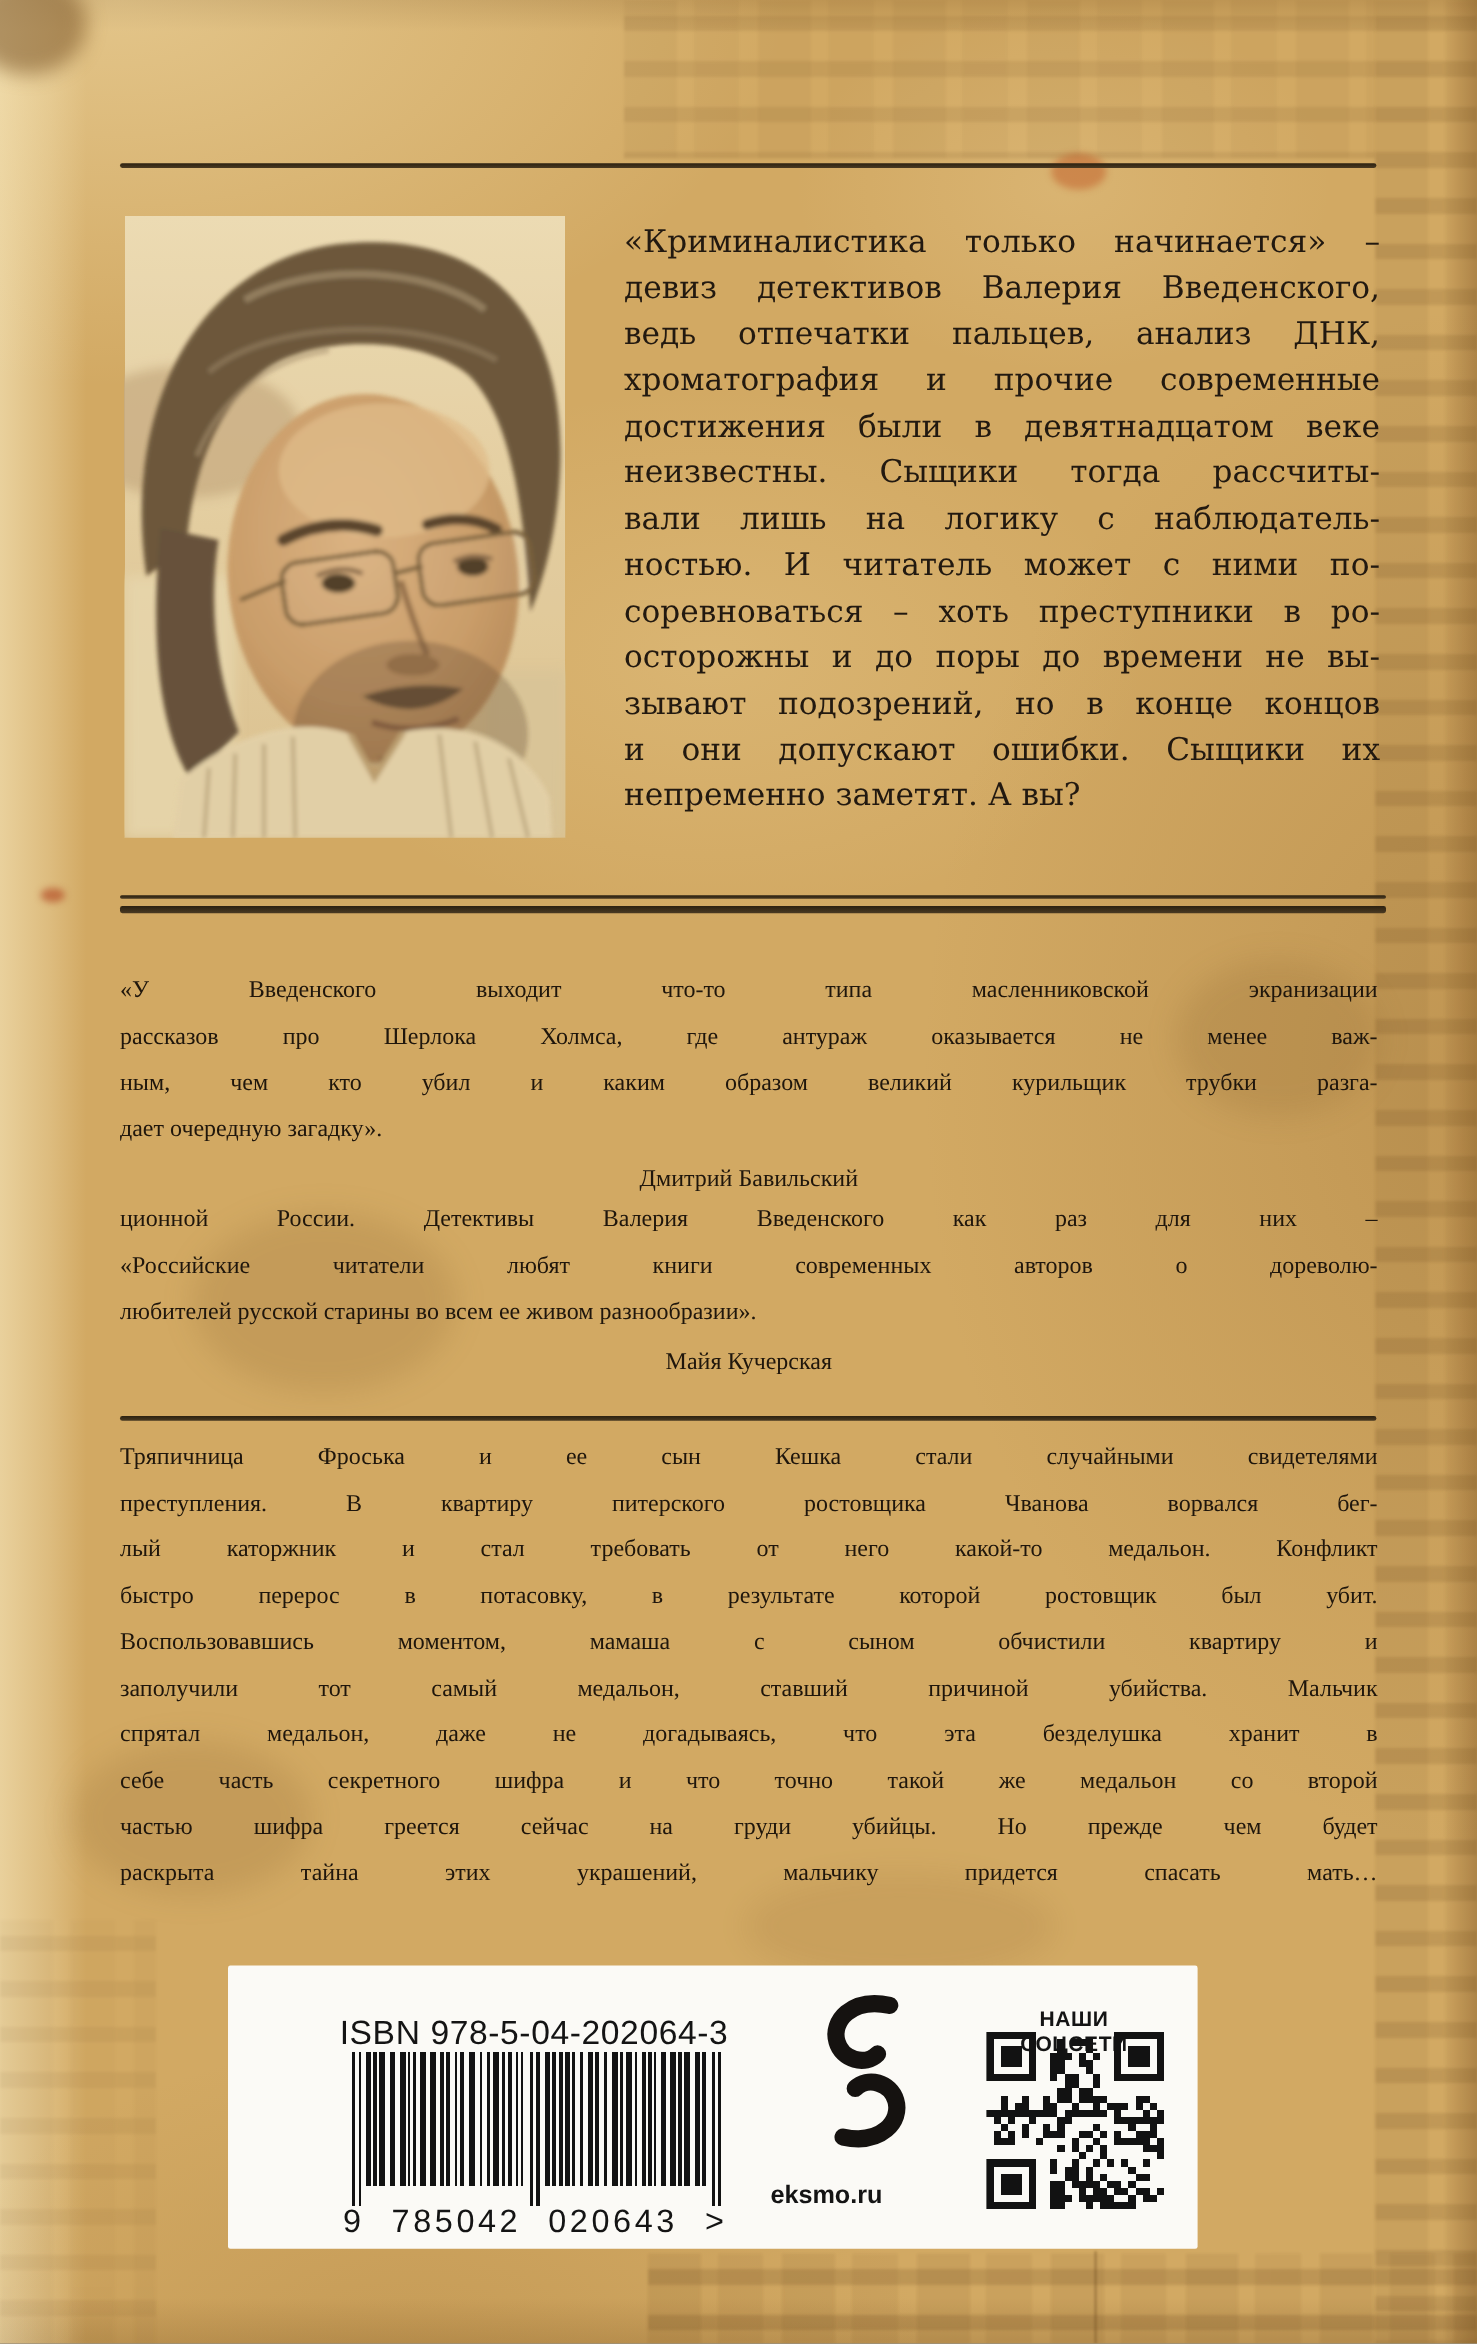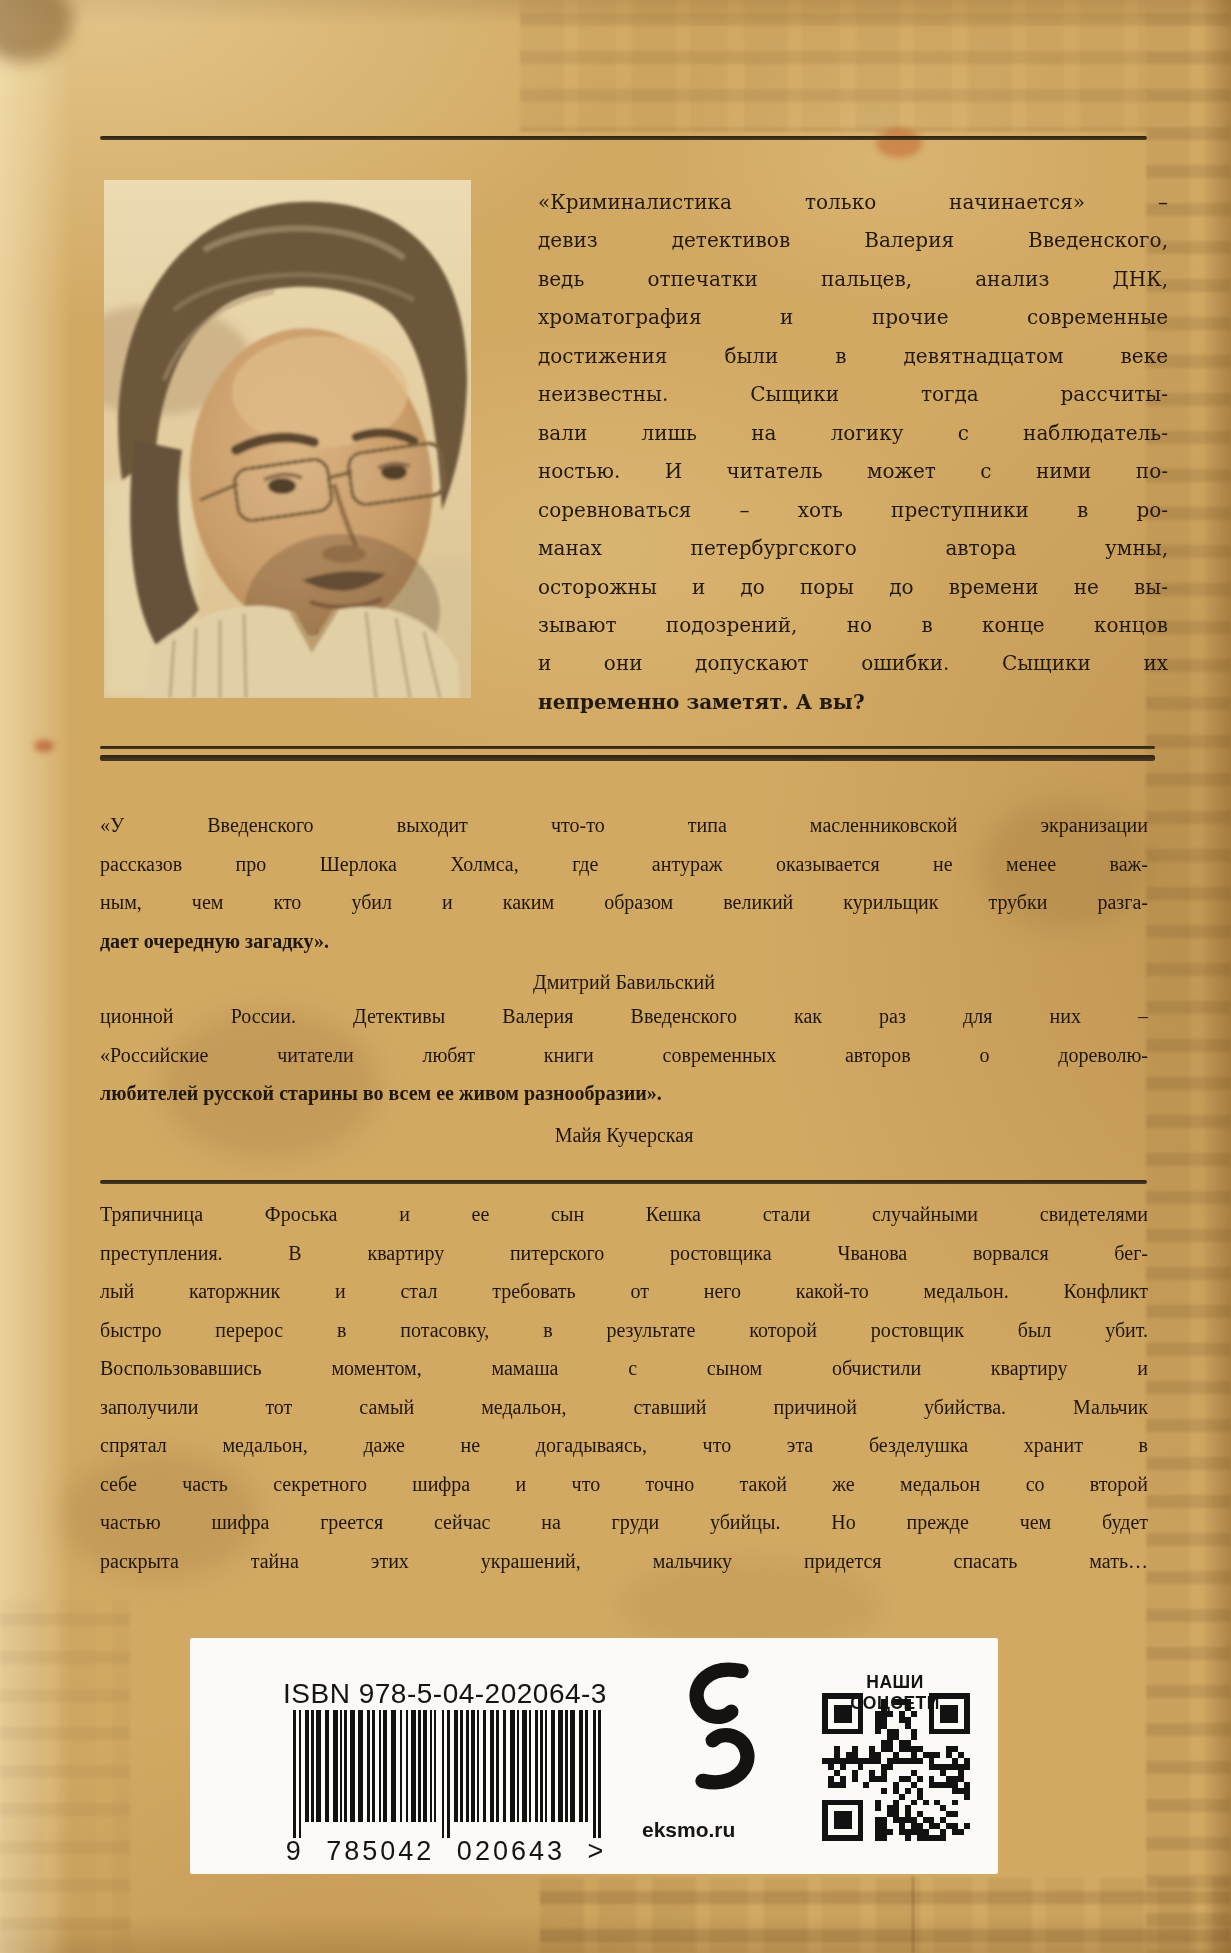--- a/index.html
+++ b/index.html
@@ -25,23 +25,23 @@
     position:absolute;pointer-events:none;filter:blur(1.4px);opacity:.75;
     background-image:
       repeating-linear-gradient(180deg, rgba(96,62,22,0) 0 13px, rgba(96,62,22,.20) 13px 26px, rgba(96,62,22,0) 26px 38px),
       repeating-linear-gradient(90deg, rgba(96,62,22,.10) 0 44px, rgba(96,62,22,0) 44px 58px, rgba(96,62,22,.08) 58px 96px, rgba(96,62,22,0) 96px 112px);
   }
   .stain{position:absolute;pointer-events:none;border-radius:50%;filter:blur(3px);}
   .mottle{position:absolute;pointer-events:none;border-radius:50%;filter:blur(12px);background:rgba(122,86,40,.16);}
   
   .rule{position:absolute;background:linear-gradient(180deg,#2c2110,#4a3a22);border-radius:2px;}
   
-  .intro{left:538px;top:183px;width:630px;font-size:20px;line-height:38.45px;}
+  .intro{left:520px;top:183px;width:630px;font-size:26px;line-height:38.45px;}
   .jline{text-align:justify;text-align-last:justify;white-space:nowrap;}
-  .jline.last{text-align-last:left;font-weight:bold;}
+  .jline.last{text-align-last:left;}
   
   .bodyblock{left:100px;width:1048px;font-family:"Liberation Serif", serif;font-size:20px;line-height:38.5px;color:#1f160c;}
   .bodyblock .jline{white-space:normal;}
   .attribution{text-align:center;margin-top:3px;}
   
   .photo{left:104px;top:180px;width:367px;height:518px;}
   
   .panel{left:190px;top:1638px;width:808px;height:236px;background:#fbfaf6;border-radius:2px;
          font-family:"Liberation Sans", sans-serif;color:#141414;}
   .isbn-label{position:absolute;left:88px;top:40px;width:334px;text-align:center;font-size:28px;letter-spacing:.5px;}
@@ -156,21 +156,20 @@
   <div class="abs intro">
     <div class="jline">«Криминалистика только начинается» –</div>
     <div class="jline">девиз детективов Валерия Введенского,</div>
     <div class="jline">ведь отпечатки пальцев, анализ ДНК,</div>
     <div class="jline">хроматография и прочие современные</div>
     <div class="jline">достижения были в девятнадцатом веке</div>
     <div class="jline">неизвестны. Сыщики тогда рассчиты-</div>
     <div class="jline">вали лишь на логику с наблюдатель-</div>
     <div class="jline">ностью. И читатель может с ними по-</div>
     <div class="jline">соревноваться – хоть преступники в ро-</div>
-    <div class="jline">манах петербургского автора умны,</div>
     <div class="jline">осторожны и до поры до времени не вы-</div>
     <div class="jline">зывают подозрений, но в конце концов</div>
     <div class="jline">и они допускают ошибки. Сыщики их</div>
     <div class="jline last">непременно заметят. А вы?</div>
   </div>
 
   <div class="abs bodyblock" style="top:806px;">
     <div class="jline">«У Введенского выходит что-то типа масленниковской экранизации</div>
     <div class="jline">рассказов про Шерлока Холмса, где антураж оказывается не менее важ-</div>
     <div class="jline">ным, чем кто убил и каким образом великий курильщик трубки разга-</div>

